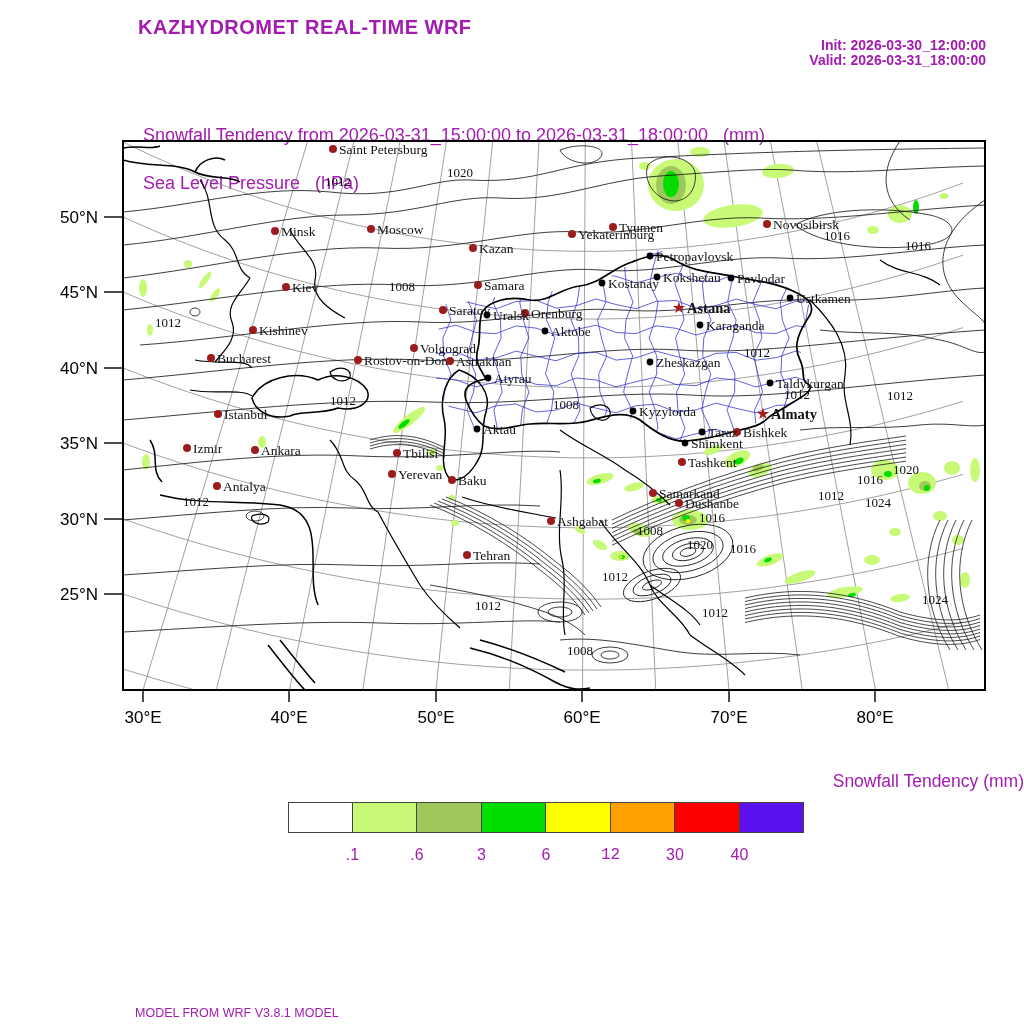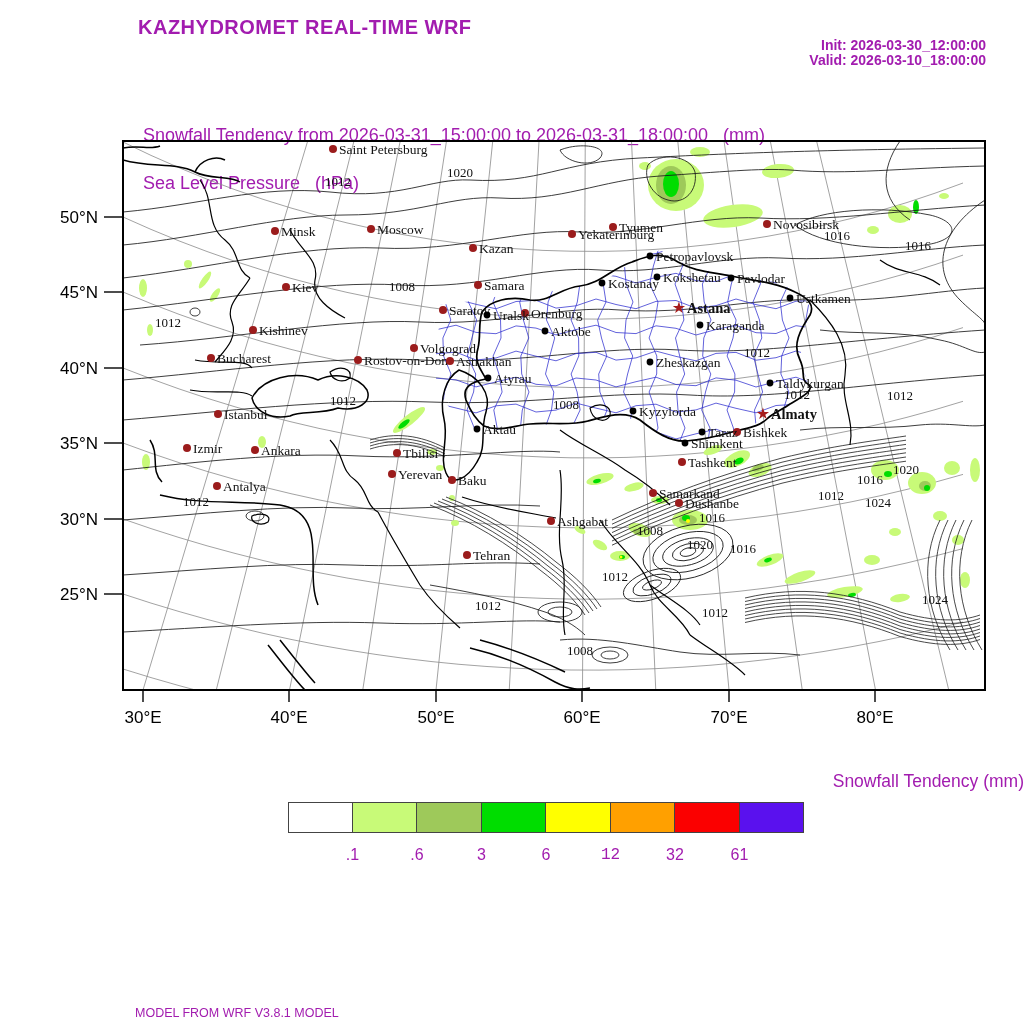--- a/index.html
+++ b/index.html
@@ -21,21 +21,21 @@
 </style>
 </head>
 <body>
 
 <div id="page">
 
   <div class="abs" id="title">KAZHYDROMET REAL-TIME WRF</div>
 
   <div class="abs" id="initvalid">
     <div>Init: 2026-03-30_12:00:00</div>
-    <div>Valid: 2026-03-10_18:00:00</div>
+    <div>Valid: 2026-03-31_18:00:00</div>
   </div>
 
   <div class="abs" id="subtitle">
     <div>Snowfall Tendency from 2026-03-31_15:00:00 to 2026-03-31_18:00:00   (mm)</div>
     <div>Sea Level Pressure   (hPa)</div>
   </div>
 
   <div class="abs" id="mapwrap">
   <svg id="m" width="1024" height="760" viewBox="0 0 1024 760">
     <defs>
@@ -426,22 +426,22 @@
       <div class="cbseg" style="background: rgb(255, 160, 0); width: 12.5%;"></div>
       <div class="cbseg" style="background: rgb(251, 0, 0); width: 12.5%;"></div>
       <div class="cbseg" style="background: rgb(90, 17, 238); width: 12.5%;"></div>
     </div>
   <div class="abs" id="cbar-labels">
       <span class="cblab" style="left: 64.5px;">.1</span>
       <span class="cblab" style="left: 129px;">.6</span>
       <span class="cblab" style="left: 193.5px;">3</span>
       <span class="cblab" style="left: 258px;">6</span>
       <span class="cblab" style="left: 322.5px; font-family: Liberation Mono, monospace;">12</span>
-      <span class="cblab" style="left: 387px;">32</span>
-      <span class="cblab" style="left: 451.5px;">61</span>
+      <span class="cblab" style="left: 387px;">30</span>
+      <span class="cblab" style="left: 451.5px;">40</span>
     </div>
 
   <div class="abs" id="footer">
     <div>MODEL FROM WRF V3.8.1 MODEL</div>
     
   </div>
 
 </div>
 
 </body></html>

